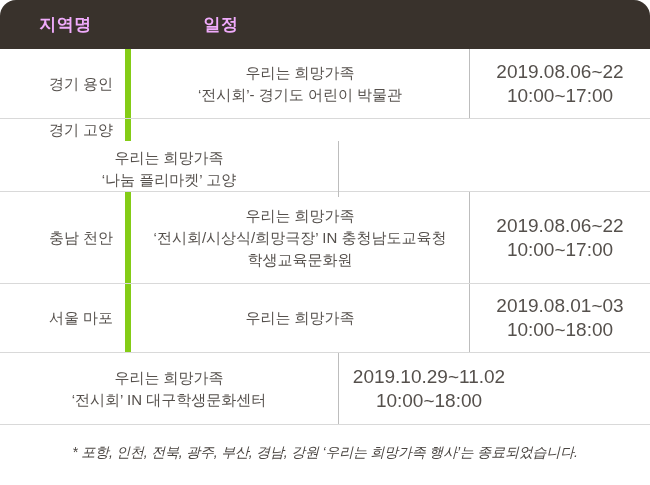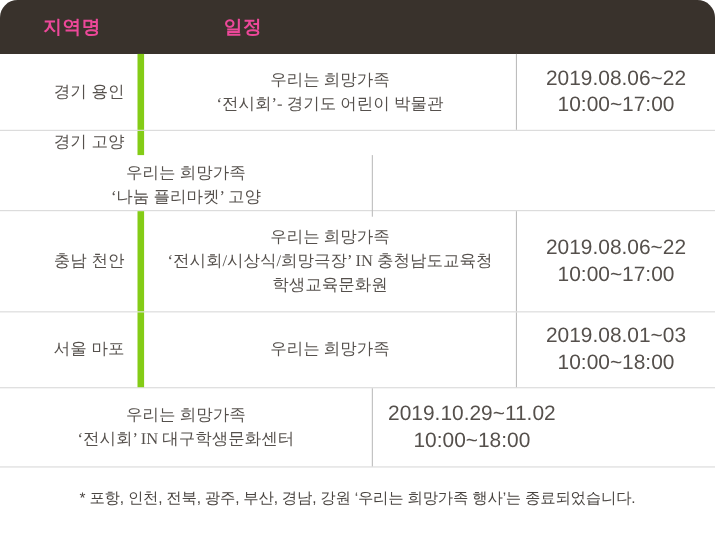--- a/index.html
+++ b/index.html
@@ -14,21 +14,21 @@
 
   
   .thead {
     display: flex;
     height: 49px;
     background: #39322c;
     border-radius: 16px 16px 0 0;
     align-items: center;
   }
   .thead .hcell {
-    color: #ec4899;
+    color: #f0abfc;
     font-weight: bold;
     font-size: 17px;
     text-align: center;
     letter-spacing: 0.5px;
   }
 
   
   .c1 { width: 131px; }
   .c2 { width: 339px; }
   .c3 { width: 180px; }
@@ -43,36 +43,37 @@
     display: flex;
     flex-direction: column;
     justify-content: center;
     align-items: center;
     text-align: center;
     font-size: 15px;
     line-height: 22px;
     color: #55504c;
   }
   .trow .cell.c1 { border-right: 6px solid #84cc16; padding-left: 37px; }
-  .trow .cell.c2 { border-right: 1px solid #bdbdbd; padding: 6px 10px; font-family: Liberation Serif, serif; }
+  .trow .cell.c2 { border-right: 1px solid #bdbdbd; padding: 6px 10px; }
   .trow .cell.c3 { font-size: 19px; line-height: 24px; }
 
   .r1 { height: 70px; }
   .r2 { height: 73px; flex-direction: column; }
   .r3 { height: 92px; }
   .r4 { height: 69px; }
   .r5 { height: 72px; }
 
   
   .footnote {
     margin-top: 19px;
     text-align: center;
     font-size: 14px;
     color: #494440;
     letter-spacing: -0.2px;
+    font-style: italic;
   }
 </style>
 </head>
 <body>
 
 <div class="page">
 
   <div class="thead">
     <div class="hcell c1">지역명</div>
     <div class="hcell c3">일정</div>

